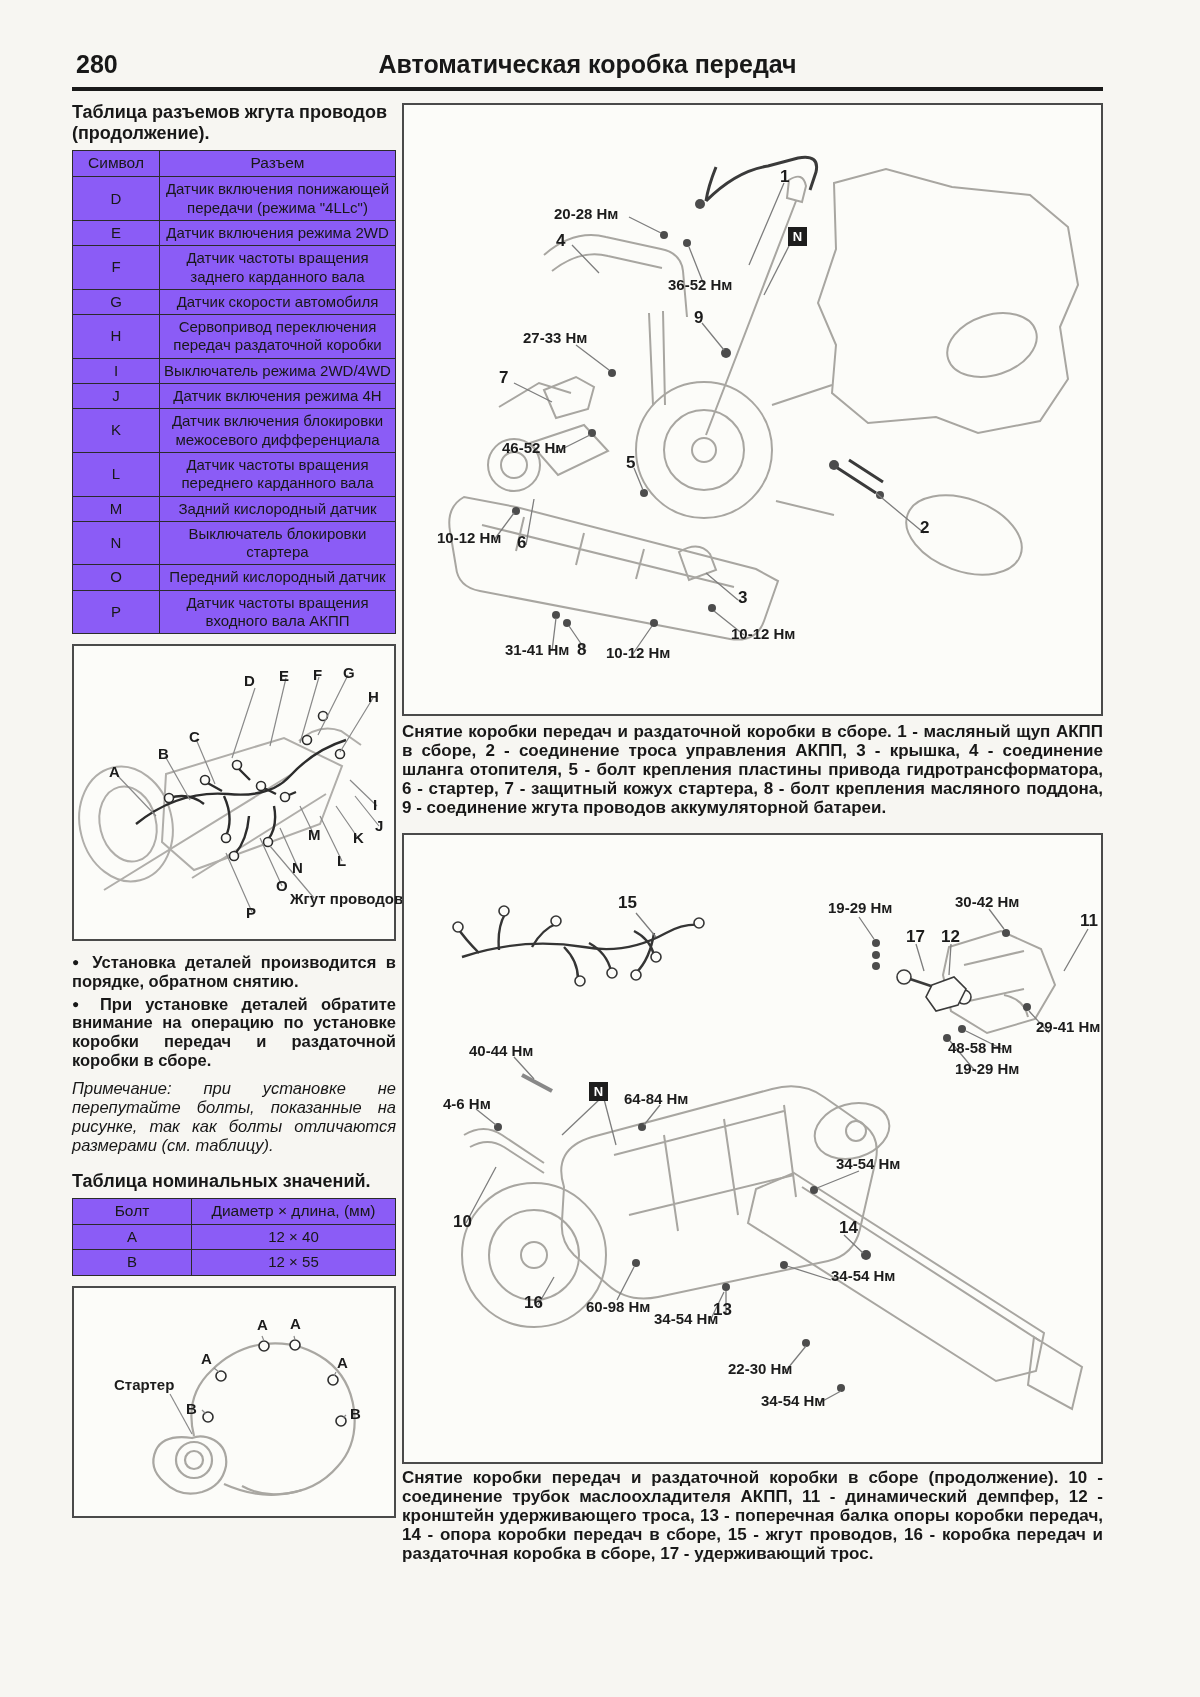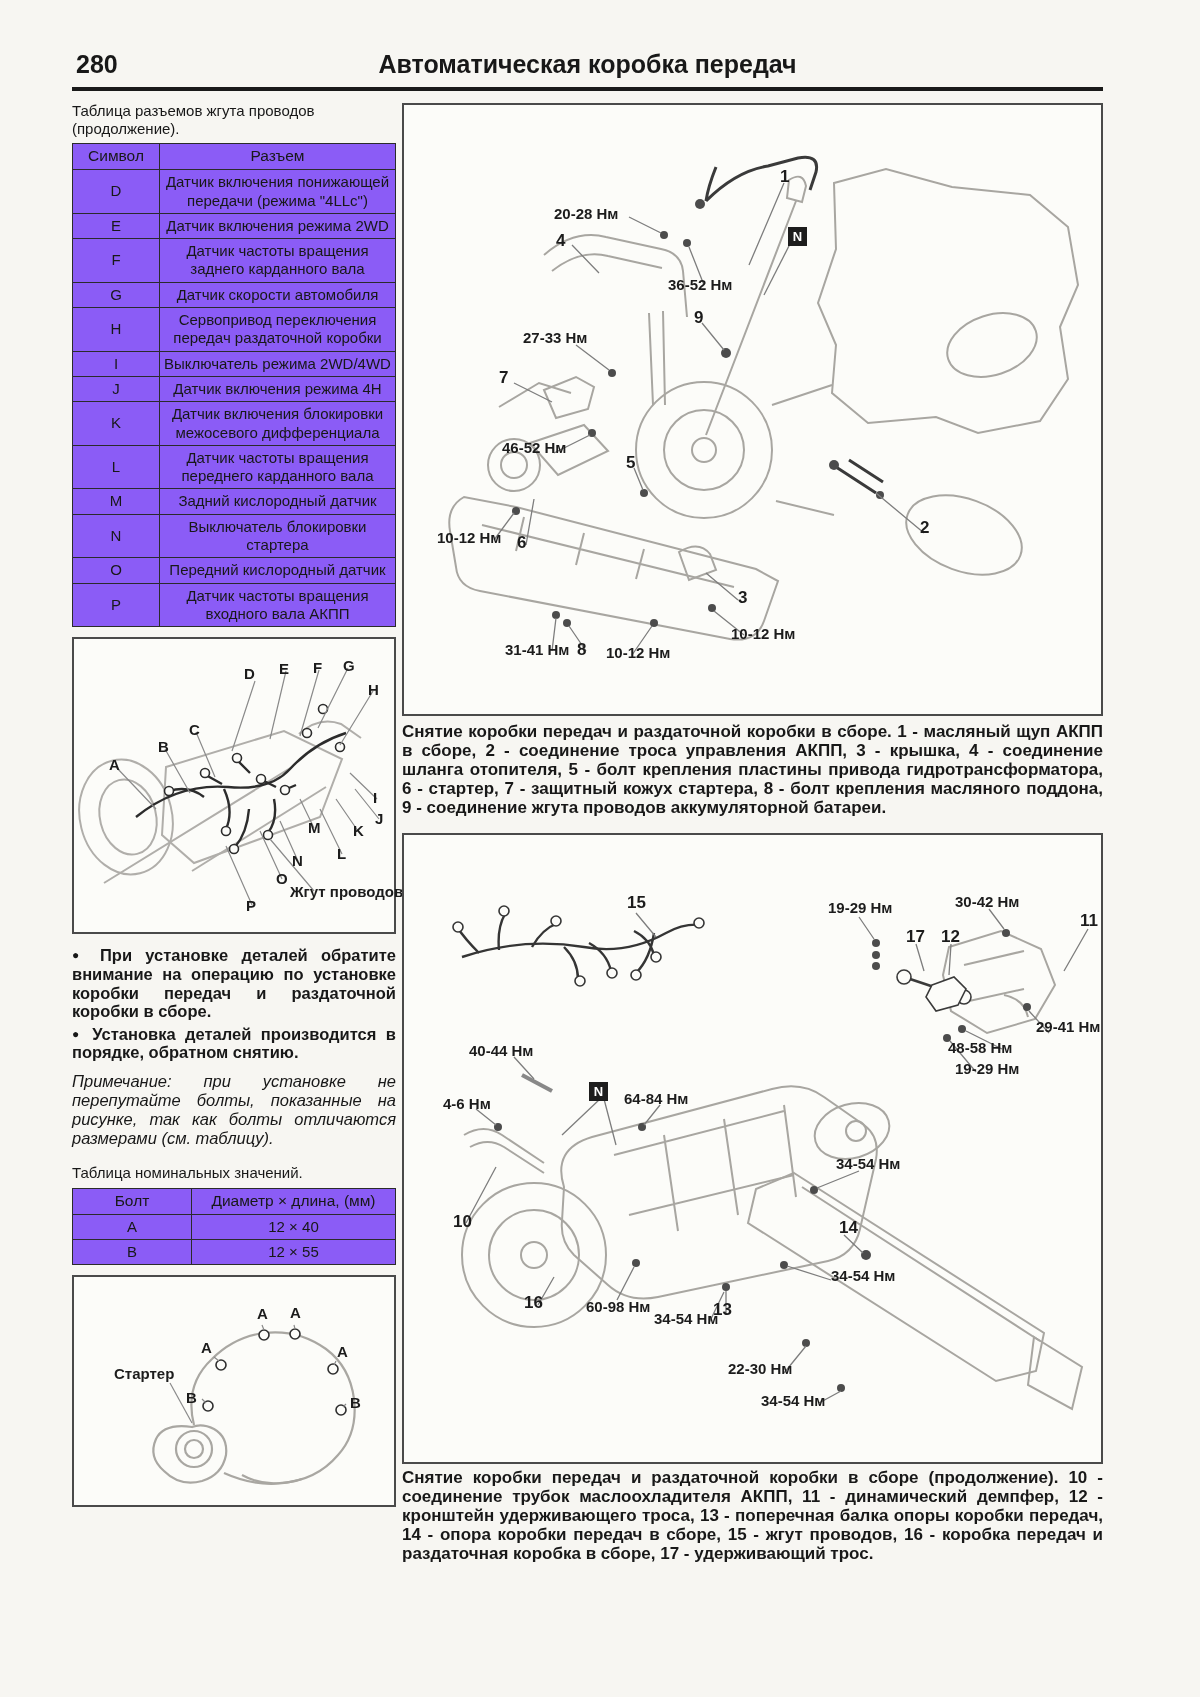--- a/index.html
+++ b/index.html
@@ -5,21 +5,21 @@
   html,body{margin:0;padding:0;}
   .page{position:relative;width:1200px;height:1697px;background:#f7f6f2;
         font-family:"Liberation Sans",sans-serif;color:#181818;overflow:hidden;}
   
   .header{position:absolute;left:72px;top:50px;width:1031px;border-bottom:4px solid #1a1a1a;
           padding-bottom:8px;}
   .page-num{position:absolute;left:4px;top:0;font-size:25px;font-weight:bold;}
   .page-title{text-align:center;font-size:25px;font-weight:bold;}
   
   .col-left{position:absolute;left:72px;top:102px;width:324px;}
-  .sec-head{font-size:15px;font-weight:normal;line-height:1.18;margin:0 0 6px 0;}
+  .sec-head{font-size:18px;font-weight:bold;line-height:1.18;margin:0 0 6px 0;}
   table.man{border-collapse:collapse;width:100%;background:#8b5cf6;}
   table.man th,table.man td{border:1.6px solid #2b2b2b;font-size:15px;line-height:1.22;
         padding:3px 4px;text-align:center;vertical-align:middle;}
   table.man th{font-weight:normal;font-size:15.5px;}
   .sym-col{width:78px;}
   .figbox{position:relative;border:2px solid #4a4a4a;background:#fcfcf9;margin-top:10px;}
   .lbl{position:absolute;font-weight:bold;font-size:15px;white-space:nowrap;color:#1c1c1c;}
   .num{font-size:17px;}
   .nbox{position:absolute;width:19px;height:19px;background:#1d1d1d;color:#fff;font-weight:bold;
         font-size:13px;text-align:center;line-height:19px;}
@@ -156,22 +156,22 @@
       <span class="lbl" style="left:279px;top:183px">K</span>
       <span class="lbl" style="left:234px;top:180px">M</span>
       <span class="lbl" style="left:263px;top:206px">L</span>
       <span class="lbl" style="left:218px;top:213px">N</span>
       <span class="lbl" style="left:202px;top:231px">O</span>
       <span class="lbl" style="left:172px;top:258px">P</span>
       <span class="lbl" style="left:216px;top:244px">Жгут проводов</span>
     </div>
 
     <div class="bullets">
+      <div class="bullet">Установка деталей производится в порядке, обратном снятию.</div>
       <div class="bullet">При установке деталей обратите внимание на операцию по установке коробки передач и раздаточной коробки в сборе.</div>
-      <div class="bullet">Установка деталей производится в порядке, обратном снятию.</div>
     </div>
 
     <div class="note"><span class="nl">Примечание</span><span>: при установке не перепутайте болты, показанные на рисунке, так как болты отличаются размерами (см. таблицу).</span></div>
 
     <div class="sec-head nom-head">Таблица номинальных значений.</div>
 
     <table class="man">
       <tbody>
           <tr>
         <th style="width:110px">Болт</th>
@@ -352,21 +352,21 @@
       </g>
       <g stroke="#7d7d7d" stroke-width="1.3" fill="none">
         <path d="M232,78 L252,102 M455,82 L470,104 M585,74 L600,94 M684,94 L660,136"></path>
         <path d="M512,109 L520,136 M547,109 L545,140 M645,198 L625,176 M598,214 L562,196 M572,237 L546,206"></path>
         <path d="M110,222 L130,244 M72,274 L92,290 M256,270 L240,290 M196,264 L158,300 M200,264 L212,310"></path>
         <path d="M62,388 L92,332 M134,470 L150,442 M213,465 L230,432"></path>
         <path d="M455,336 L413,353 M440,400 L459,418 M427,445 L383,431 M322,478 L322,456 M305,488 L320,457"></path>
         <path d="M380,538 L402,511 M415,568 L437,556"></path>
       </g>
     </svg>
-    <span class="lbl num" style="left:223px;top:58px">15</span>
+    <span class="lbl num" style="left:214px;top:58px">15</span>
     <span class="lbl" style="left:424px;top:64px">19-29 Нм</span>
     <span class="lbl" style="left:551px;top:58px">30-42 Нм</span>
     <span class="lbl num" style="left:676px;top:76px">11</span>
     <span class="lbl num" style="left:502px;top:92px">17</span>
     <span class="lbl num" style="left:537px;top:92px">12</span>
     <span class="lbl" style="left:632px;top:183px">29-41 Нм</span>
     <span class="lbl" style="left:544px;top:204px">48-58 Нм</span>
     <span class="lbl" style="left:551px;top:225px">19-29 Нм</span>
     <span class="lbl" style="left:65px;top:207px">40-44 Нм</span>
     <div class="nbox" style="left:185px;top:247px">N</div>

